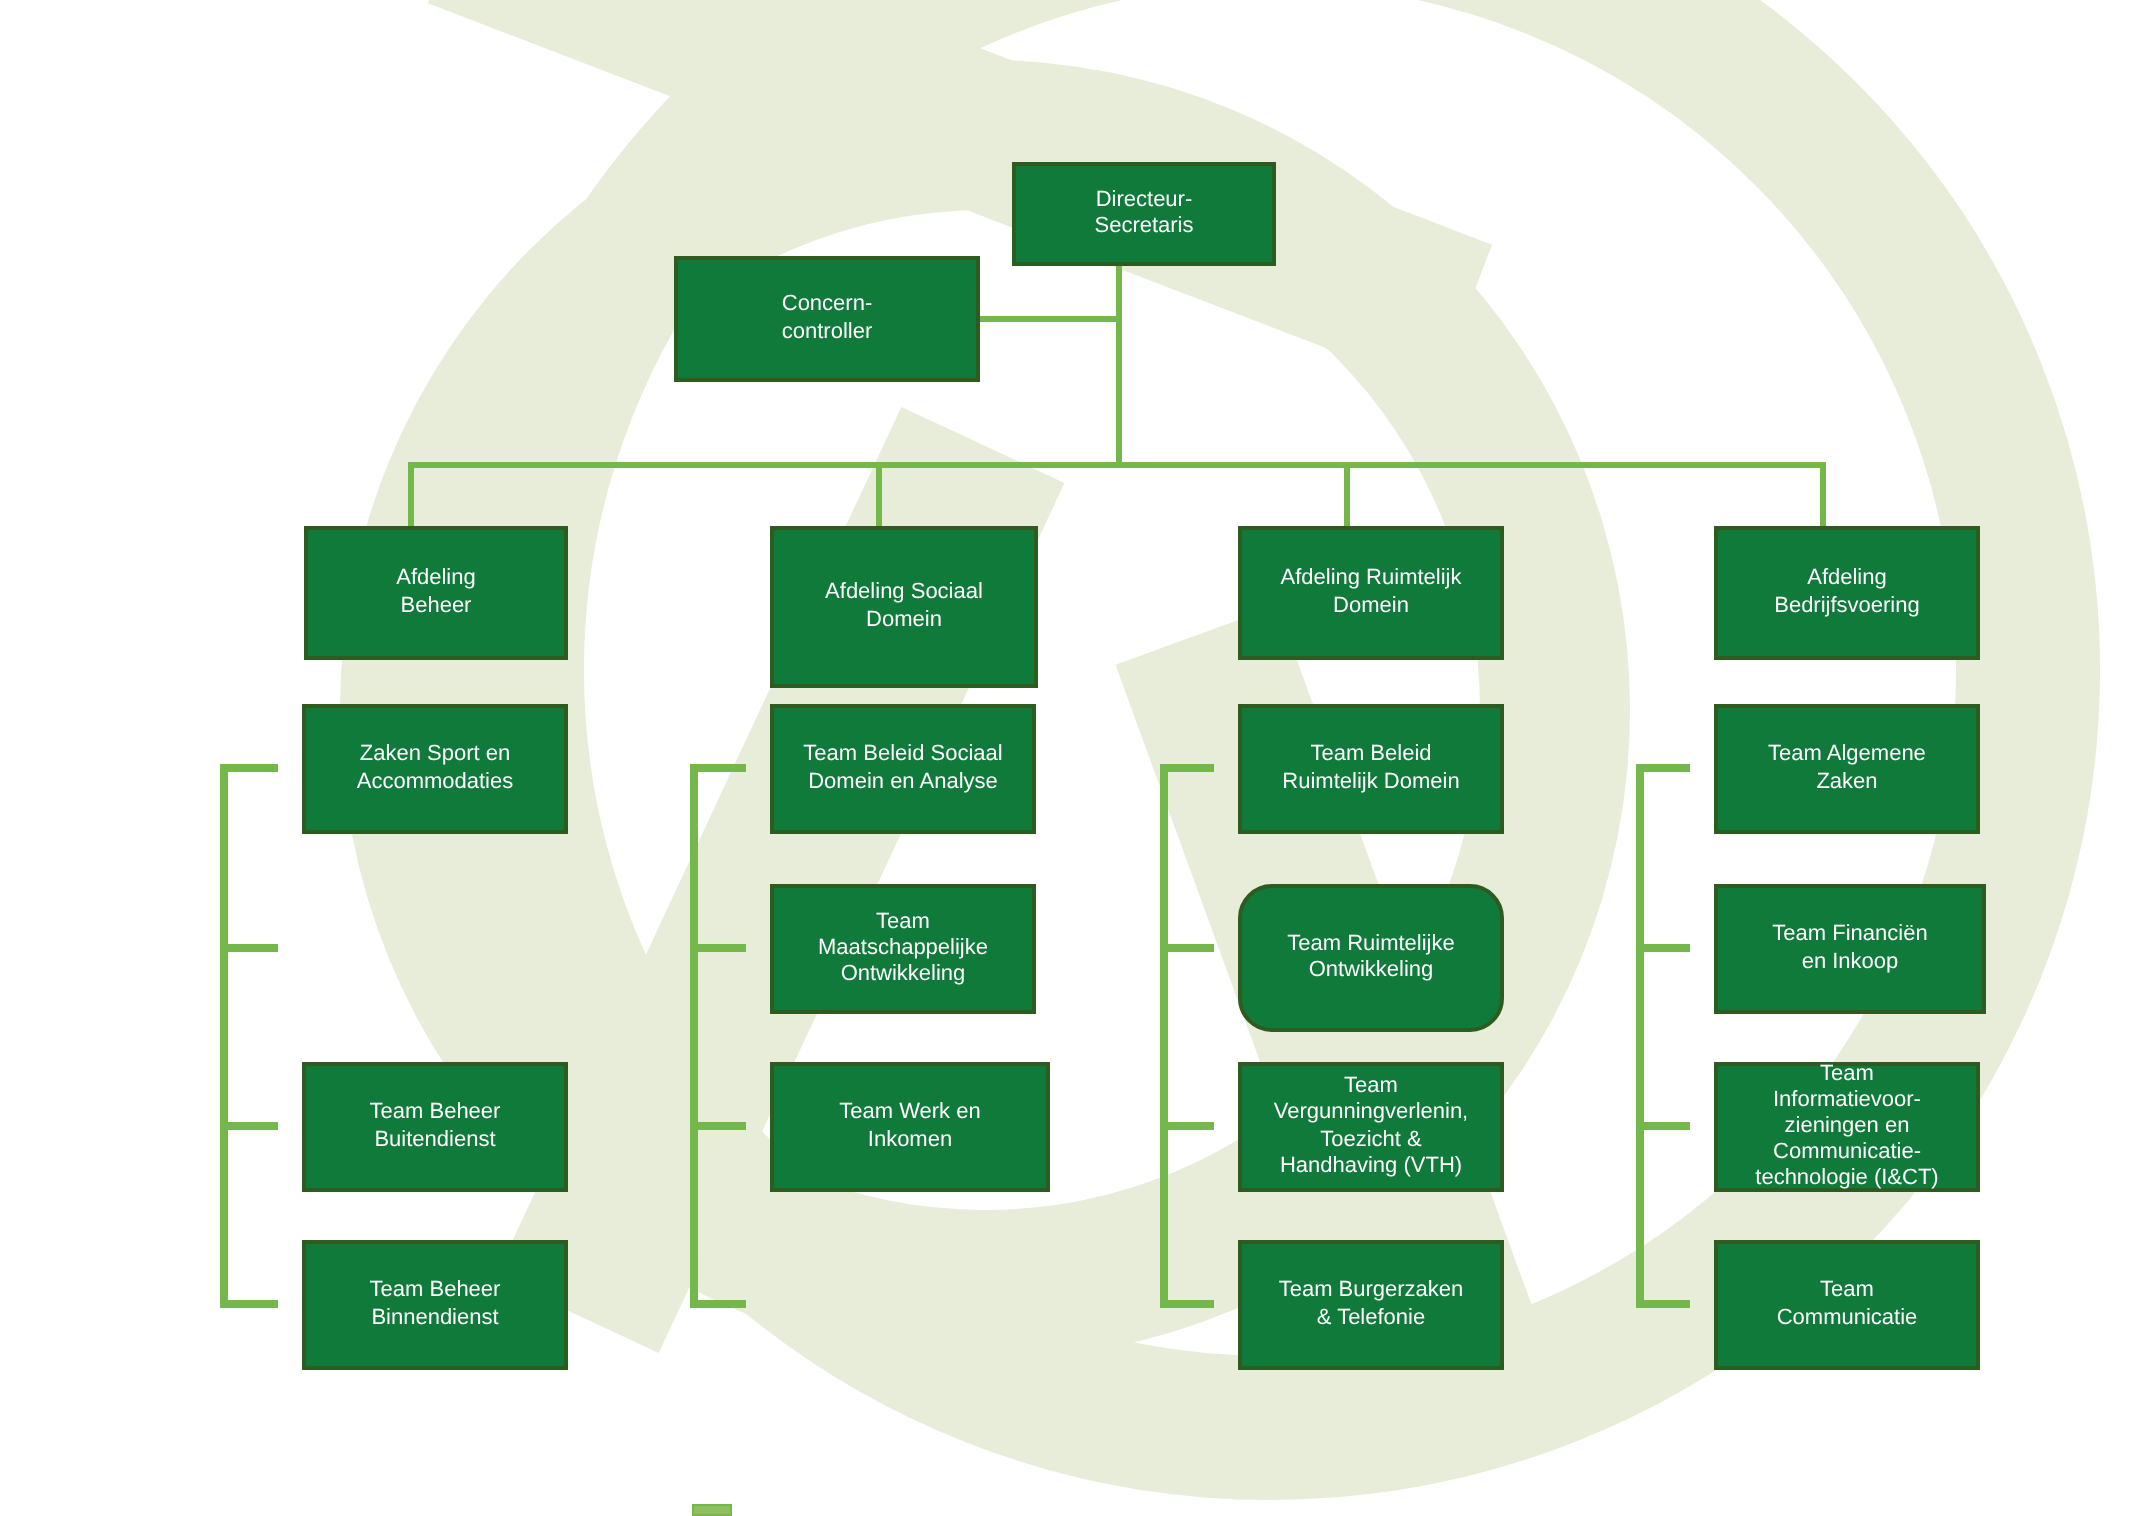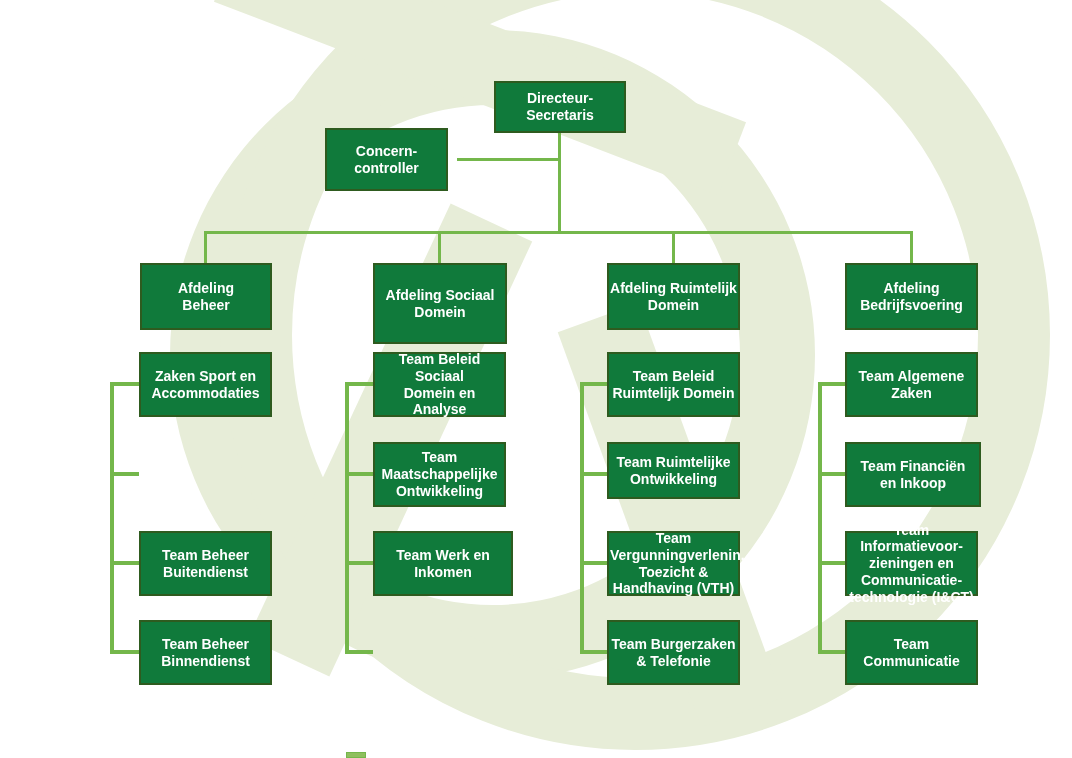--- a/index.html
+++ b/index.html
@@ -16,22 +16,22 @@
   .band-top{left:210px;top:23px;width:540px;height:78px;transform:rotate(21deg);}
   .band-mid-left{left:345px;top:200px;width:90px;height:480px;transform:rotate(25deg);}
   .band-mid-right{left:627px;top:305px;width:86px;height:420px;transform:rotate(-20deg);}
   
   .line{position:absolute;background:var(--connector);z-index:1;}
   
   .box{
     position:absolute;z-index:2;box-sizing:border-box;
     background:var(--box-fill);border:2px solid var(--box-border);
     color:var(--text);display:flex;align-items:center;justify-content:center;
-    text-align:center;font-weight:bold;font-size:14px;line-height:1.2;
-    padding:1px;overflow:visible;
+    text-align:center;font-weight:normal;font-size:11px;line-height:1.2;
+    padding:1px;overflow:visible;margin-left:12px;
   }
   .lbl{white-space:pre-line;display:block;width:100%;}
   .sliver{position:absolute;z-index:2;background:var(--sliver);border:1px solid var(--connector);box-sizing:border-box;}
 </style>
 </head>
 <body>
 
 <div class="canvas">
 
   <div class="wm ring ring1"></div>
@@ -70,21 +70,21 @@
   <div class="line" style="left:818px;top:382px;width:4px;height:272px;"></div>
   <div class="line" style="left:818px;top:382px;width:27px;height:4px;"></div>
   <div class="line" style="left:818px;top:472px;width:27px;height:4px;"></div>
   <div class="line" style="left:818px;top:561px;width:27px;height:4px;"></div>
   <div class="line" style="left:818px;top:650px;width:27px;height:4px;"></div>
 
   <div class="box" style="left:494px;top:81px;width:132px;height:52px;">
     <span class="lbl">Directeur-
 Secretaris</span>
   </div>
-  <div class="box" style="left:325px;top:128px;width:123px;height:63px;">
+  <div class="box" style="left:325px;top:128px;width:153px;height:63px;">
     <span class="lbl">Concern-
 controller</span>
   </div>
 
   <div class="box" style="left:140px;top:263px;width:132px;height:67px;">
     <span class="lbl">Afdeling
 Beheer</span>
   </div>
   <div class="box" style="left:373px;top:263px;width:134px;height:81px;">
     <span class="lbl">Afdeling Sociaal
@@ -123,21 +123,21 @@
   </div>
   <div class="box" style="left:373px;top:531px;width:140px;height:65px;">
     <span class="lbl">Team Werk en
 Inkomen</span>
   </div>
 
   <div class="box" style="left:607px;top:352px;width:133px;height:65px;">
     <span class="lbl">Team Beleid
 Ruimtelijk Domein</span>
   </div>
-  <div class="box" style="left:607px;top:442px;width:133px;height:57px;">
+  <div class="box" style="left:607px;top:442px;width:133px;height:74px;border-radius:17px;">
     <span class="lbl">Team Ruimtelijke
 Ontwikkeling</span>
   </div>
   <div class="box" style="left:607px;top:531px;width:133px;height:65px;">
     <span class="lbl">Team
 Vergunningverlenin,
 Toezicht &amp;
 Handhaving (VTH)</span>
   </div>
   <div class="box" style="left:607px;top:620px;width:133px;height:65px;">

